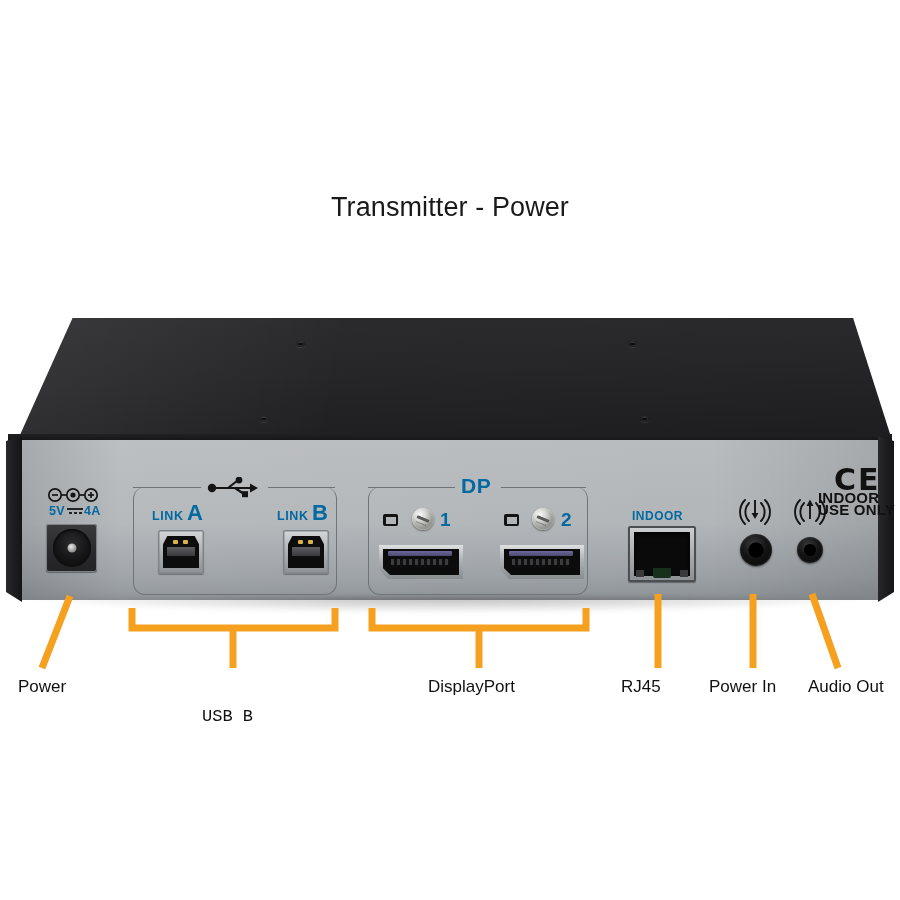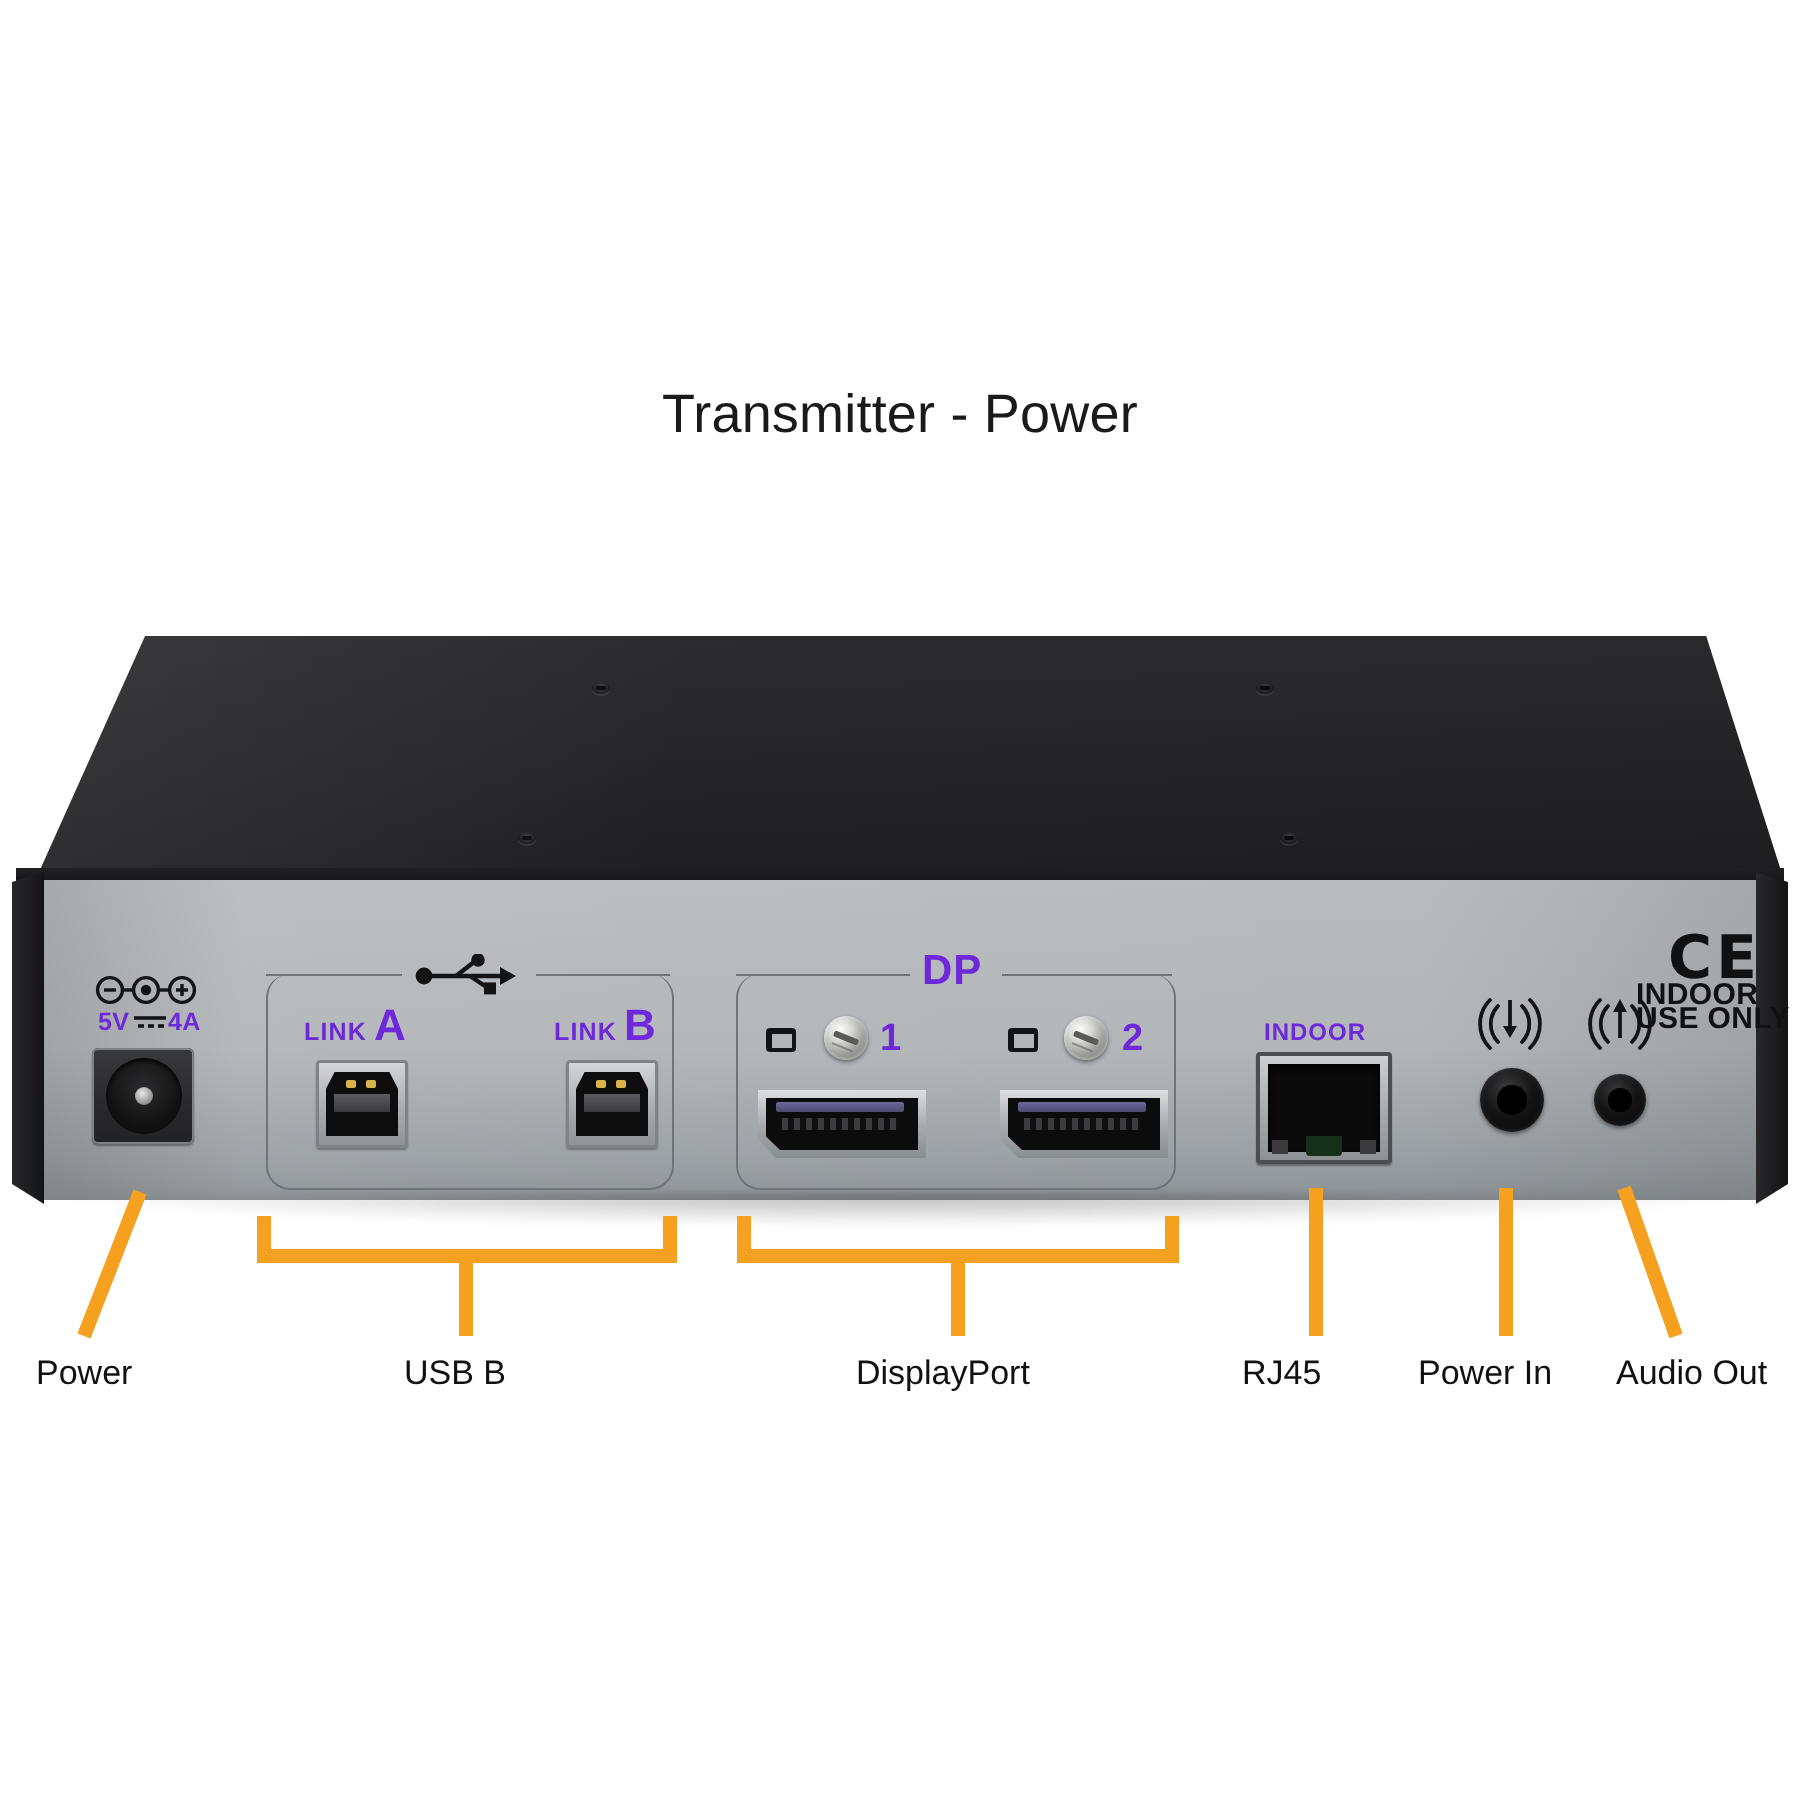--- a/index.html
+++ b/index.html
@@ -46,21 +46,21 @@
         clip-path:polygon(0 3%,100% 0,100% 100%,0 94%);}
   #wall-r{left:870px;border-radius:0 3px 3px 0;
         clip-path:polygon(0 0,100% 3%,100% 94%,0 100%);}
 
   
   #shadow{position:absolute;left:18px;top:279px;width:846px;height:16px;
         background:radial-gradient(ellipse at 50% 0%,rgba(0,0,0,.28),rgba(0,0,0,0) 72%);
         filter:blur(2px);}
 
   
-  .mark{position:absolute;color:#6d28d9;font-weight:700;}
+  .mark{position:absolute;color:#0369a1;font-weight:700;}
   .grp{position:absolute;border:1.6px solid #6e7478;border-radius:12px;}
   .grp.noline{border-top:none;}
   .grpline{position:absolute;height:0;border-top:1.6px solid #6e7478;}
 
   
   #pwr-jack{position:absolute;left:46px;top:524px;width:51px;height:48px;
         background:linear-gradient(180deg,#3a3a3c,#2a2a2c 55%,#232325);
         border-radius:3px;box-shadow:inset 0 0 0 1px #7d8286,0 1px 1px rgba(0,0,0,.35);}
   #pwr-jack .ring{position:absolute;left:50%;top:50%;transform:translate(-50%,-50%);
         width:38px;height:38px;border-radius:50%;
@@ -305,17 +305,17 @@
 
     <line x1="658" y1="594" x2="658" y2="668"></line>
 
     <line x1="753" y1="594" x2="753" y2="668"></line>
 
     <line x1="812" y1="594" x2="838" y2="668"></line>
   </g>
 </svg>
 
 <div class="clabel" style="left:18px;top:677px;">Power</div>
-<div class="clabel" style="left:202px;top:677px;">USB B</div>
+<div class="clabel" style="left:202px;top:707px;font-family:Liberation Mono, monospace;">USB B</div>
 <div class="clabel" style="left:428px;top:677px;">DisplayPort</div>
 <div class="clabel" style="left:621px;top:677px;">RJ45</div>
 <div class="clabel" style="left:709px;top:677px;">Power In</div>
 <div class="clabel" style="left:808px;top:677px;">Audio Out</div>
 
 </body></html>

